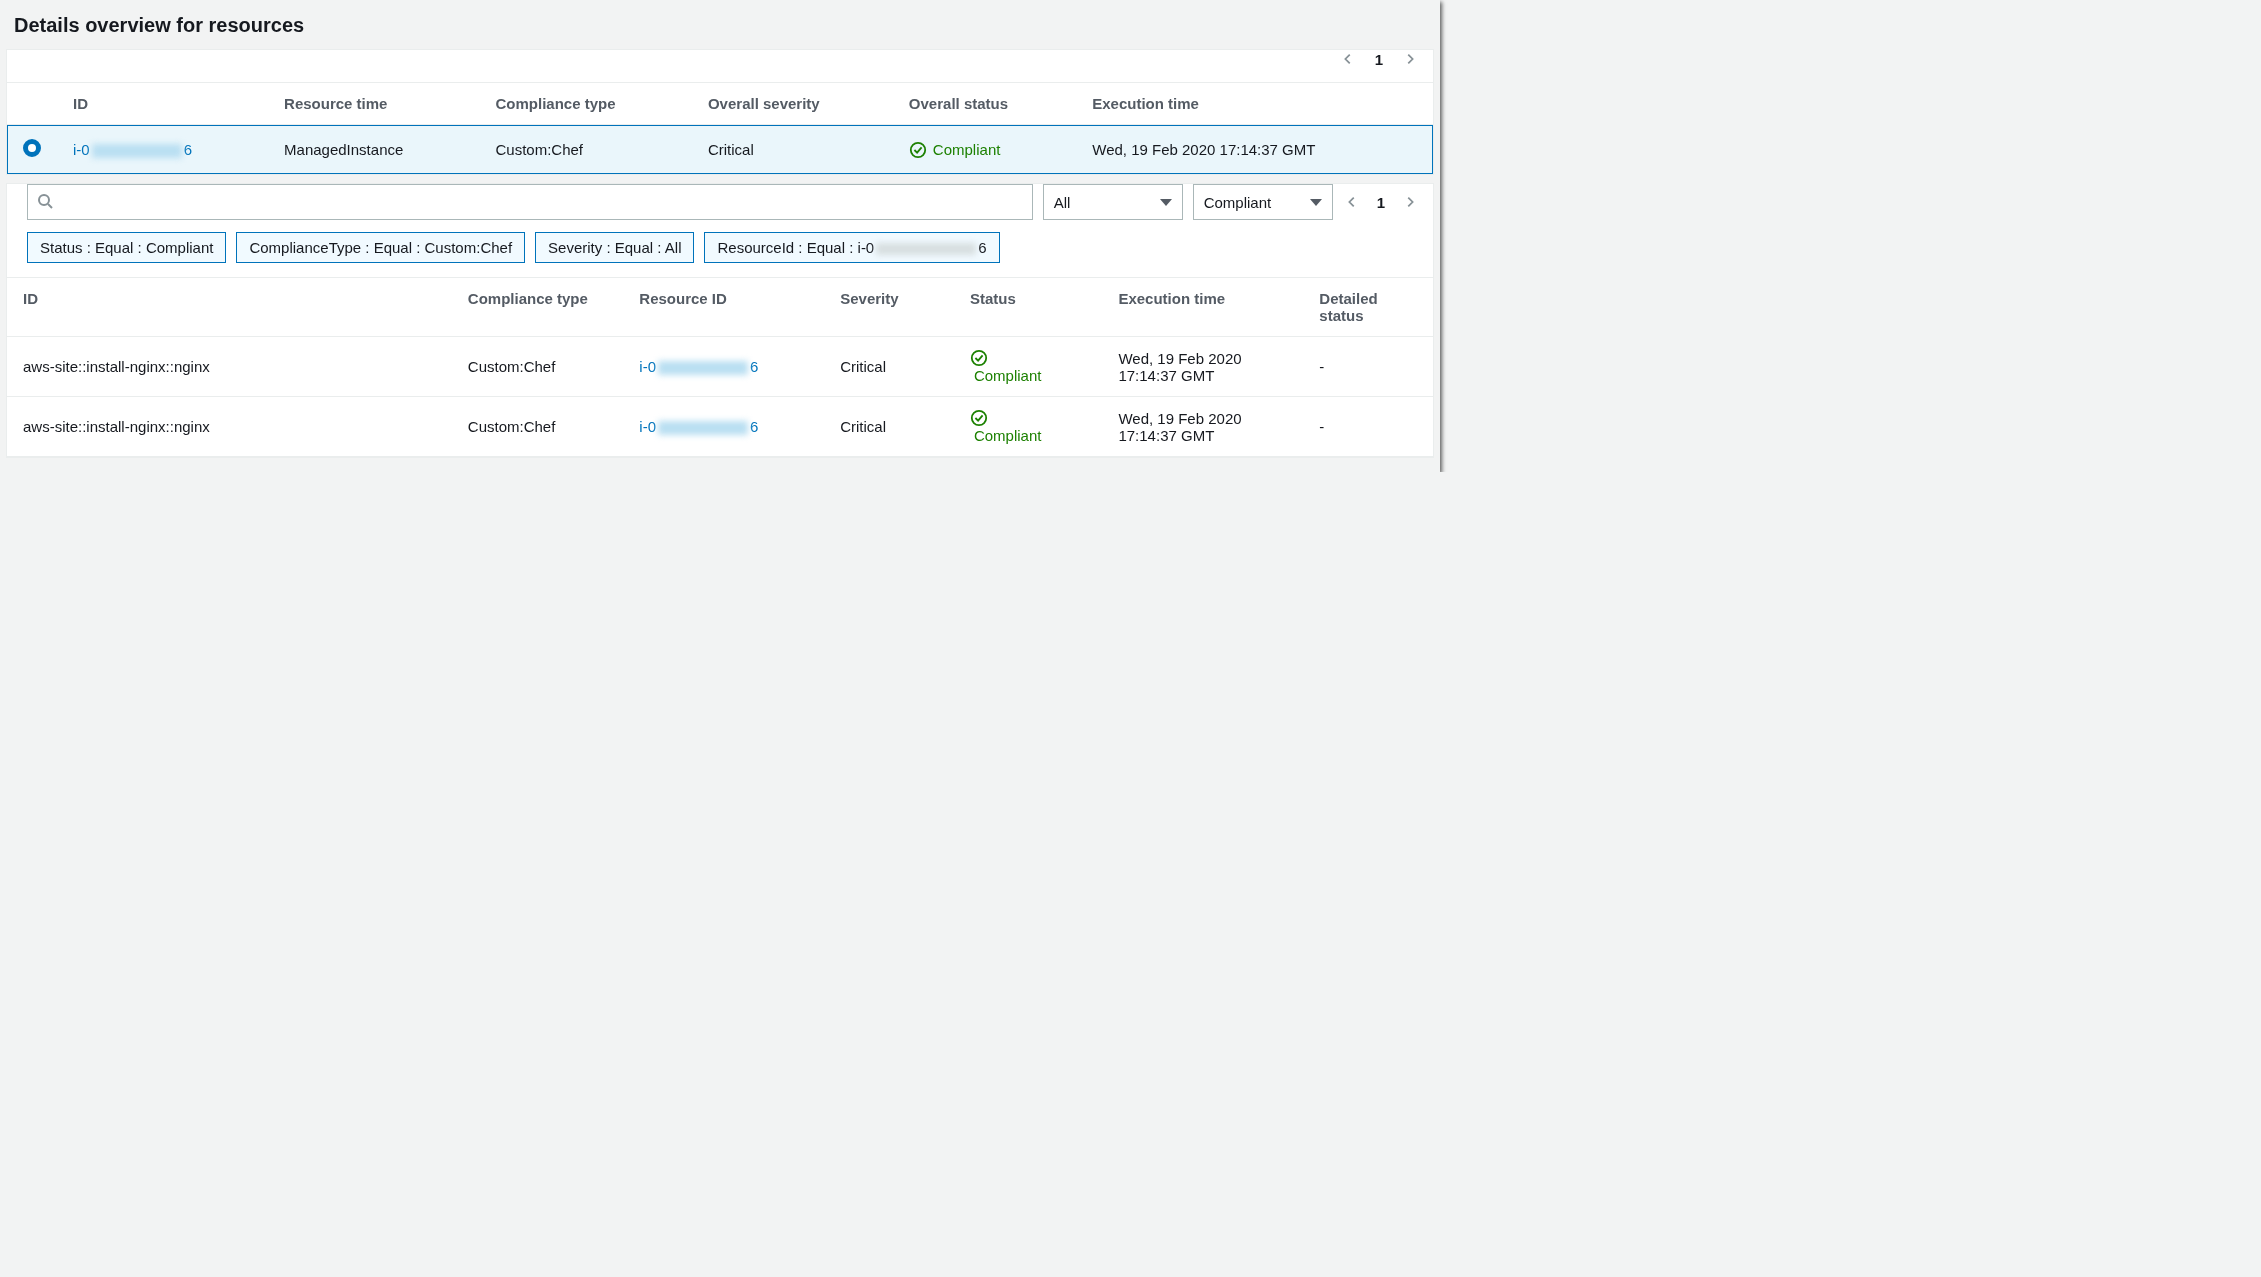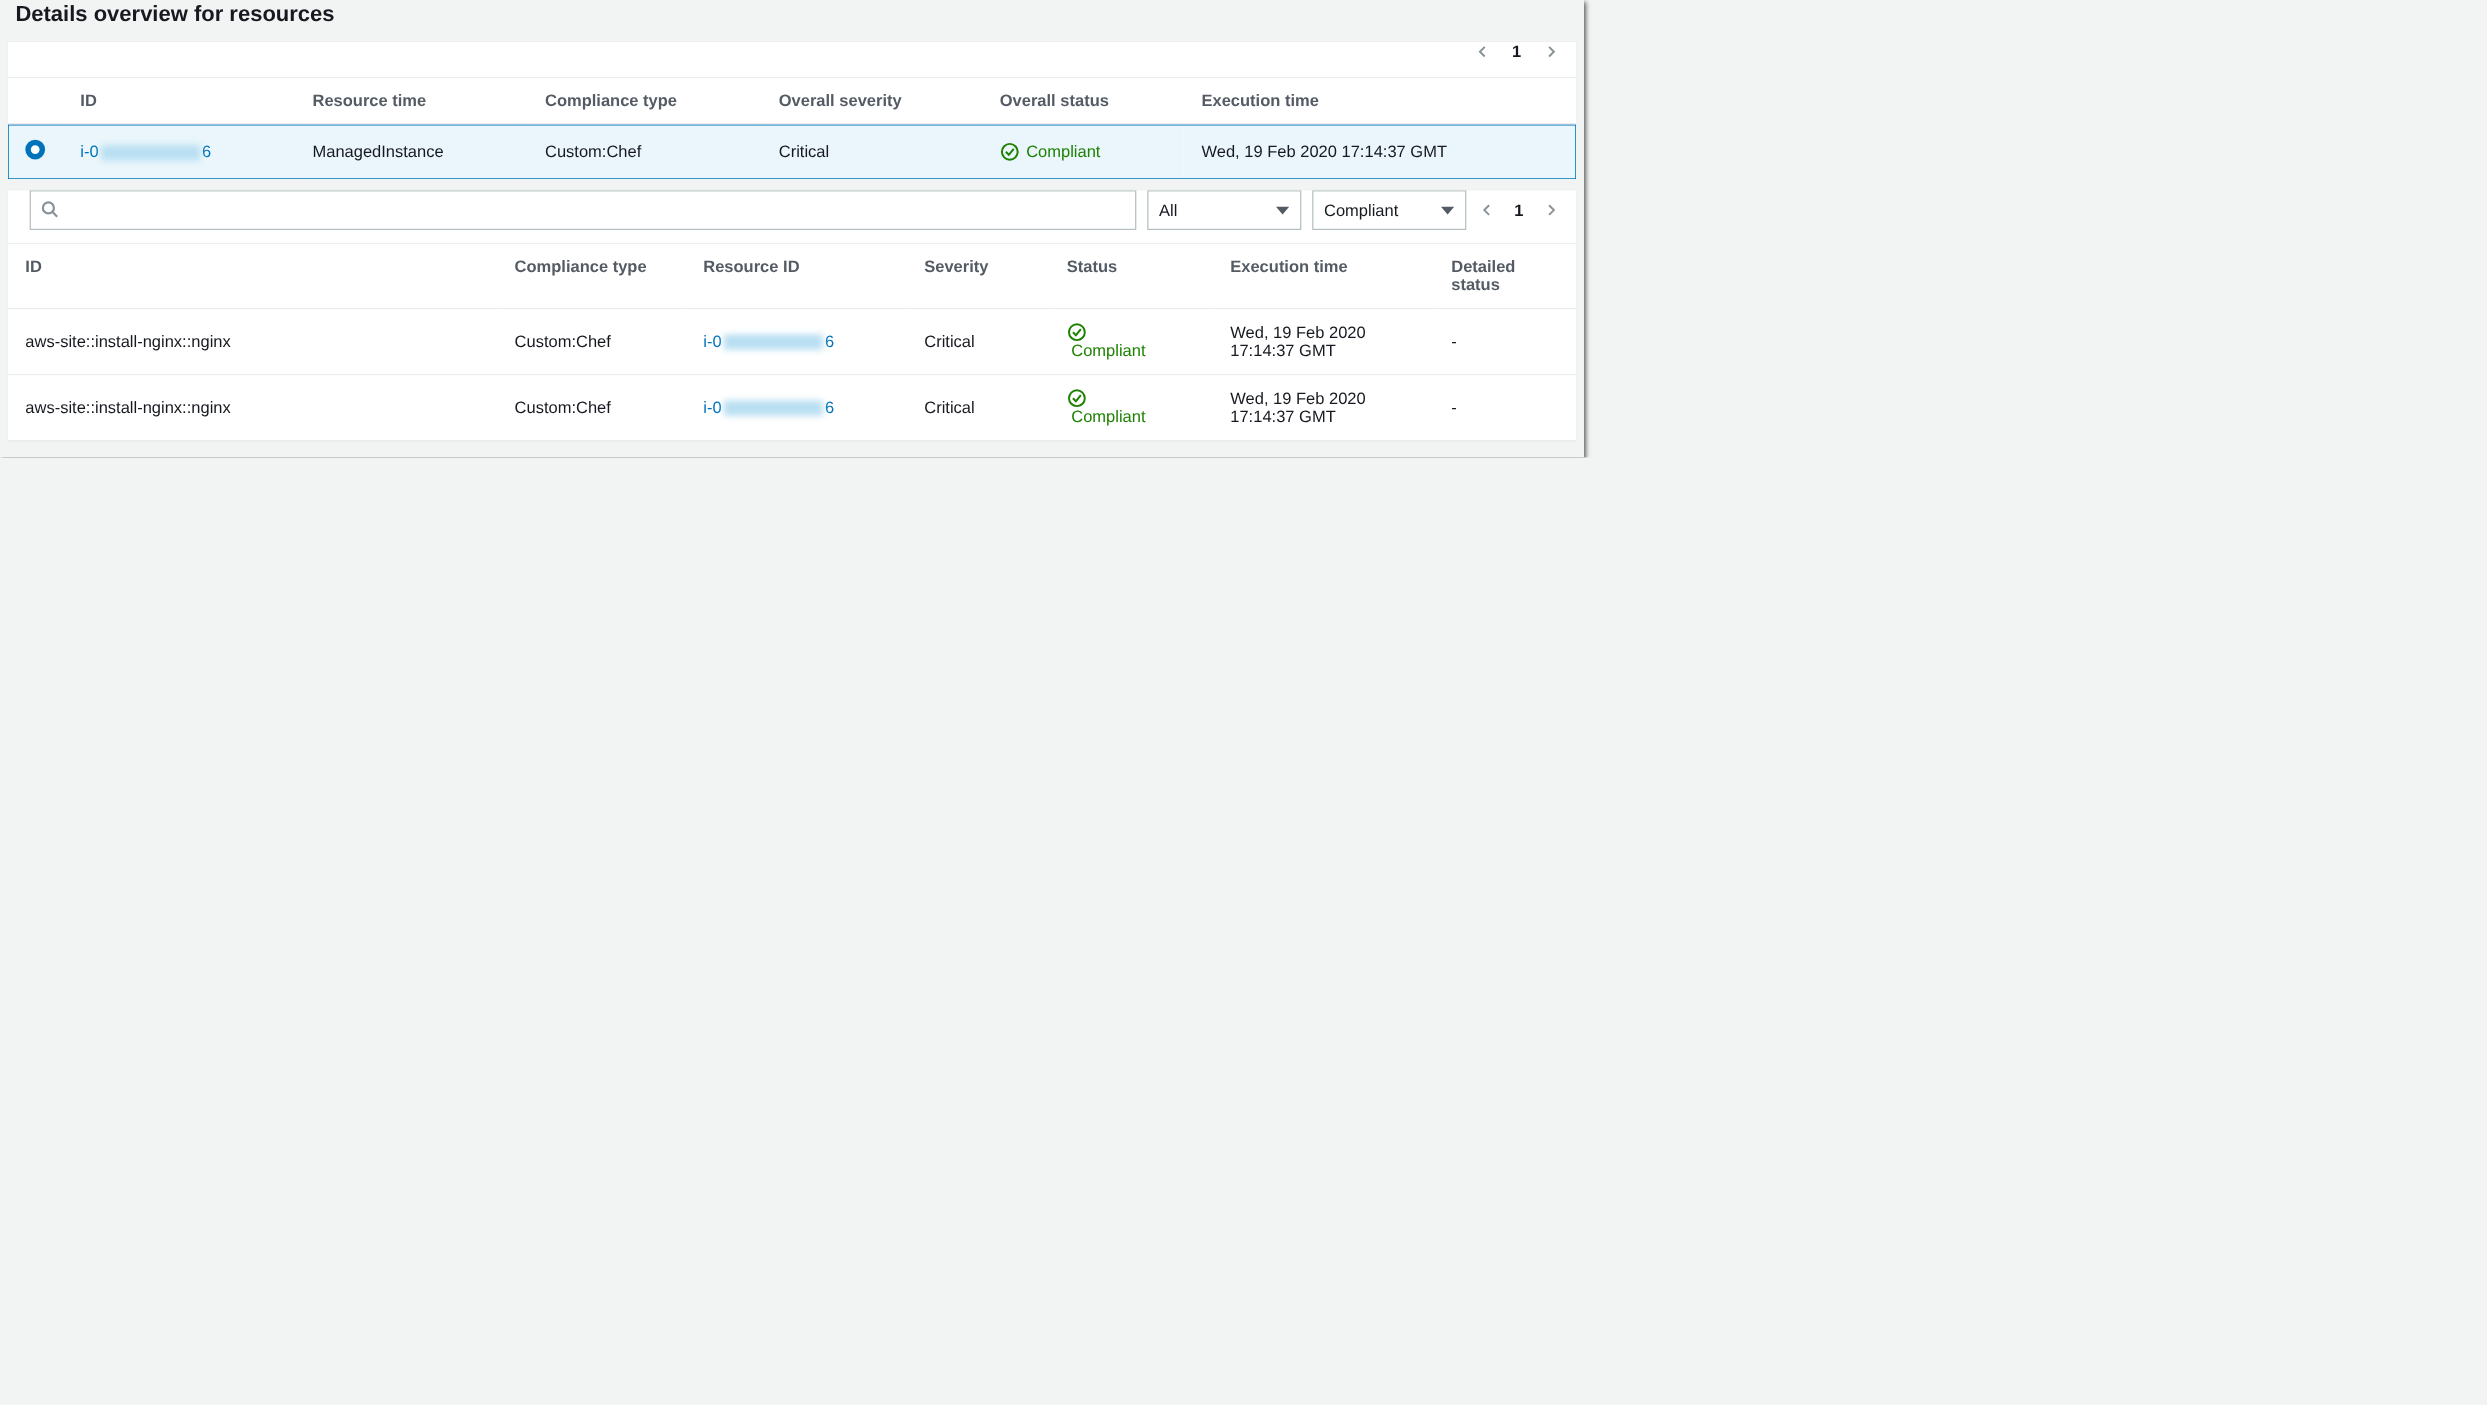--- a/index.html
+++ b/index.html
@@ -1,18 +1,18 @@
 <!DOCTYPE html>
 <html><head>
 <meta charset="utf-8">
 <style>
 * { box-sizing: border-box; margin: 0; padding: 0; }
 body { font-family: "Amazon Ember", "Helvetica Neue", Arial, sans-serif; background: #f2f3f3; color: #16191f; font-size: 14px; }
 .page { background: #f2f3f3; padding: 0 0 6px 0; width: 1440px; box-shadow: 2px 2px 4px rgba(0,0,0,0.6); }
-.page-title { font-size: 20px; font-weight: 700; padding: 2px 14px 12px 14px; color: #16191f; }
+.page-title { font-size: 20px; font-weight: 700; padding: 14px 14px 12px 14px; color: #16191f; }
 .panel { background: #fff; border: 1px solid #eaeded; margin: 0 6px 8px 6px; }
 .panel-header { padding: 16px 20px 10px 20px; }
 .panel-header h2 { font-size: 20px; font-weight: 700; }
 .pager-row { display: flex; justify-content: flex-end; align-items: center; padding: 4px 14px 14px 14px; gap: 12px; }
 .pager-row-top { padding-top: 0; }
 .chev { width: 18px; height: 18px; color: #879196; display:inline-flex; align-items:center; justify-content:center; cursor:pointer; }
 .chev svg { width: 14px; height: 14px; stroke: currentColor; stroke-width: 2; fill: none; }
 .pager-num { font-weight: 700; font-size: 15px; padding: 0 6px; }
 table.resources { width: 100%; border-collapse: collapse; }
 table.resources th { text-align: left; font-weight: 700; color: #545b64; font-size: 15px; padding: 12px 16px; border-top: 1px solid #eaeded; border-bottom: 1px solid #eaeded; }
@@ -125,20 +125,28 @@
           </svg>
       </span>
       <span class="pager-num">1</span>
       <span class="chev">
         <svg viewBox="0 0 16 16">
             <polyline points="6,3 11,8 6,13"></polyline>
           </svg>
       </span>
     </div>
 
+    <div class="filter-chips">
+      <span class="chip">Status : Equal : Compliant</span>
+      <span class="chip">ComplianceType : Equal : Custom:Chef</span>
+      <span class="chip">Severity : Equal : All</span>
+      <span class="chip">
+        <span>ResourceId : Equal : i-0</span><span class="chip-suffix-blur"></span><span>6</span>
+      </span>
+    </div>
 
     <table class="rules">
       <colgroup>
         <col style="width:310px">
           <col style="width:110px">
           <col style="width:140px">
           <col style="width:80px">
           <col style="width:95px">
           <col style="width:140px">
           <col style="width:80px">

